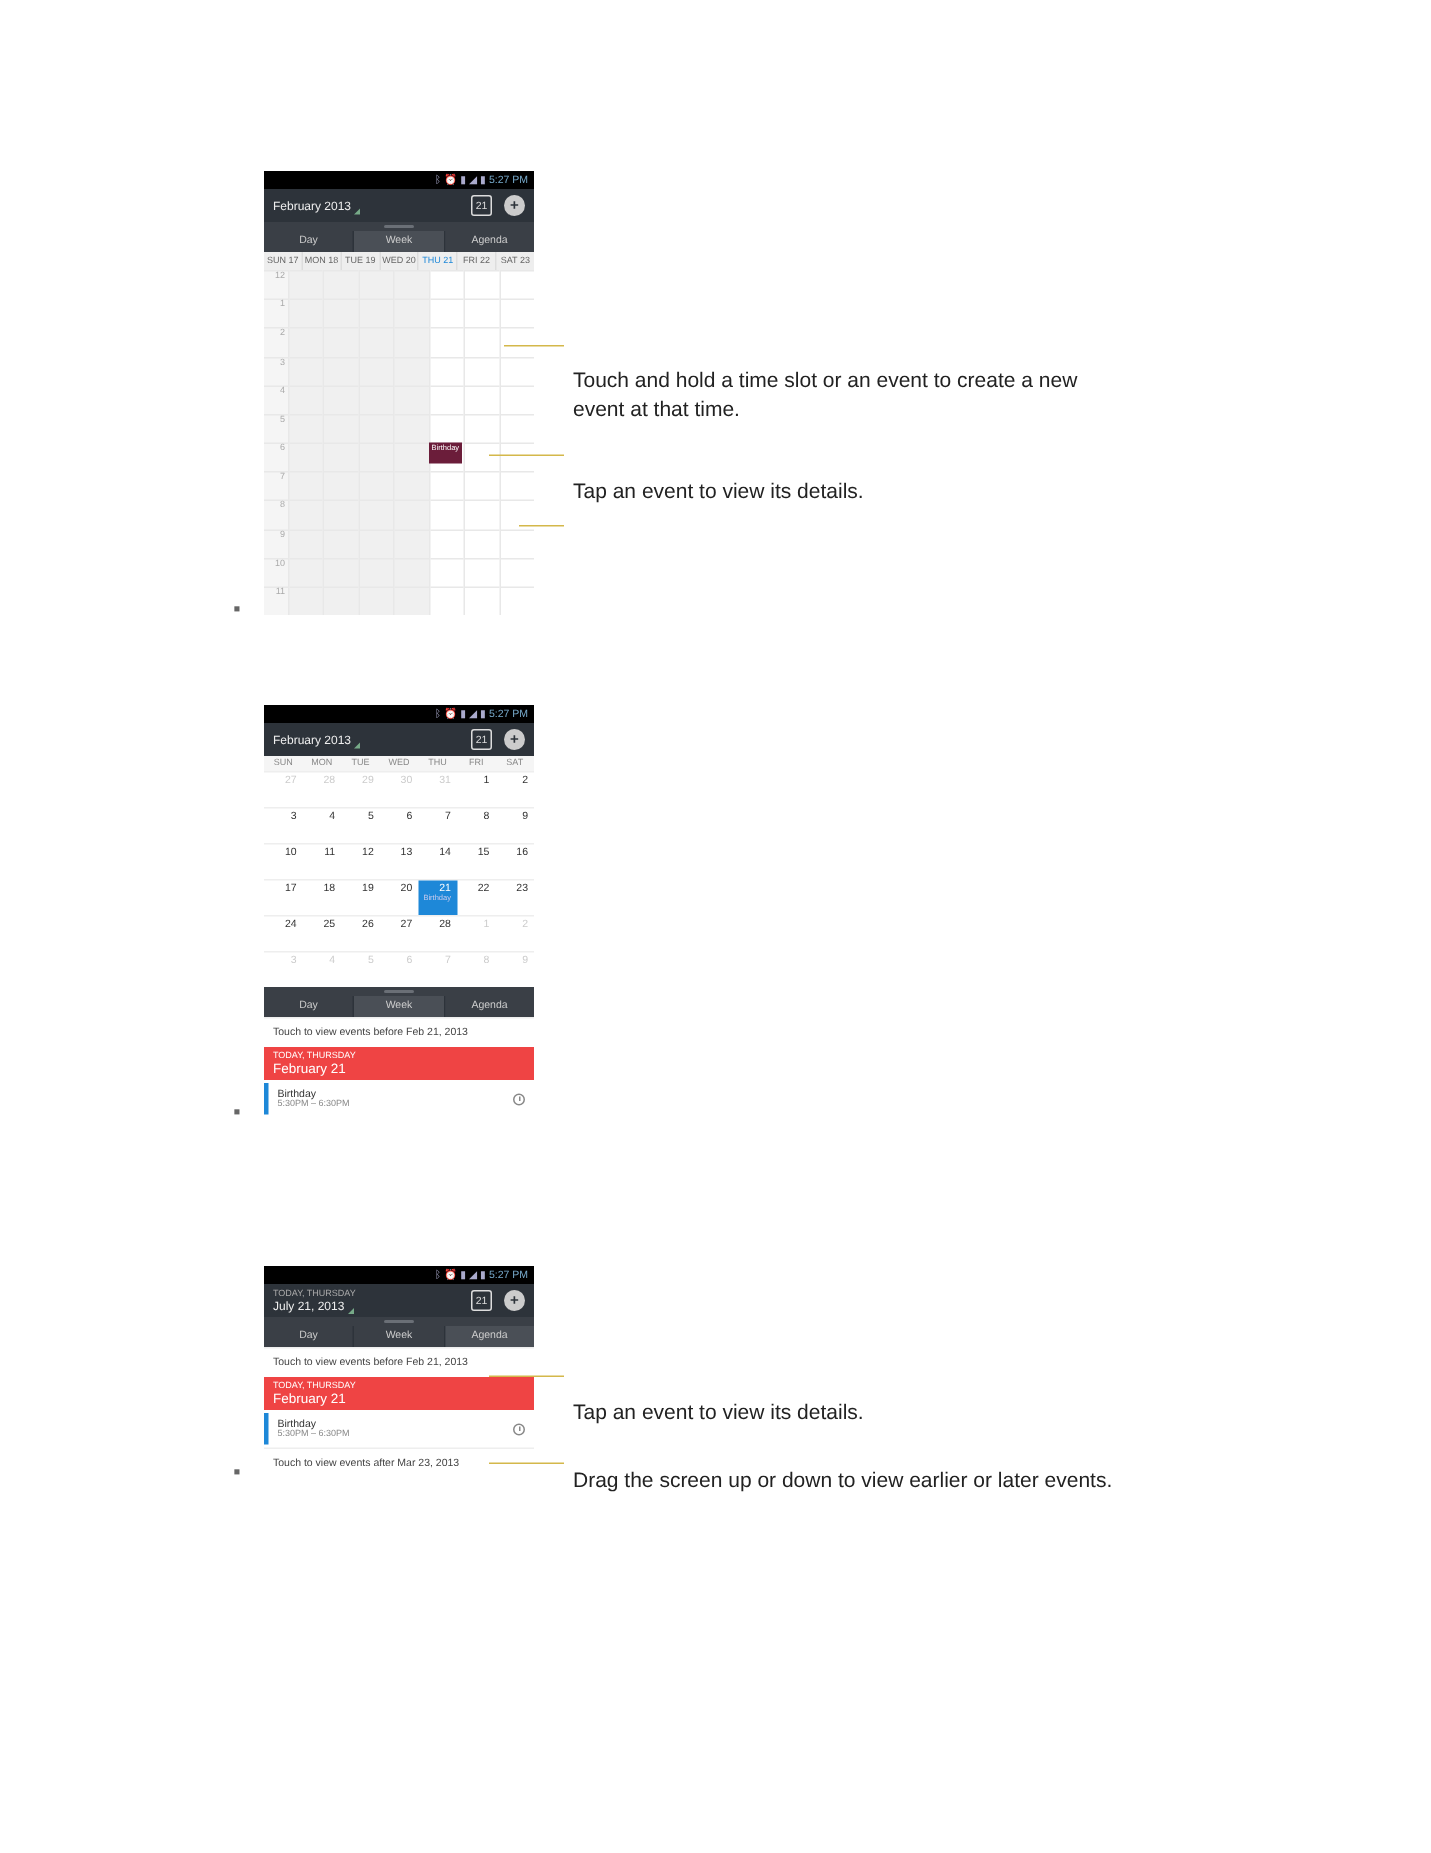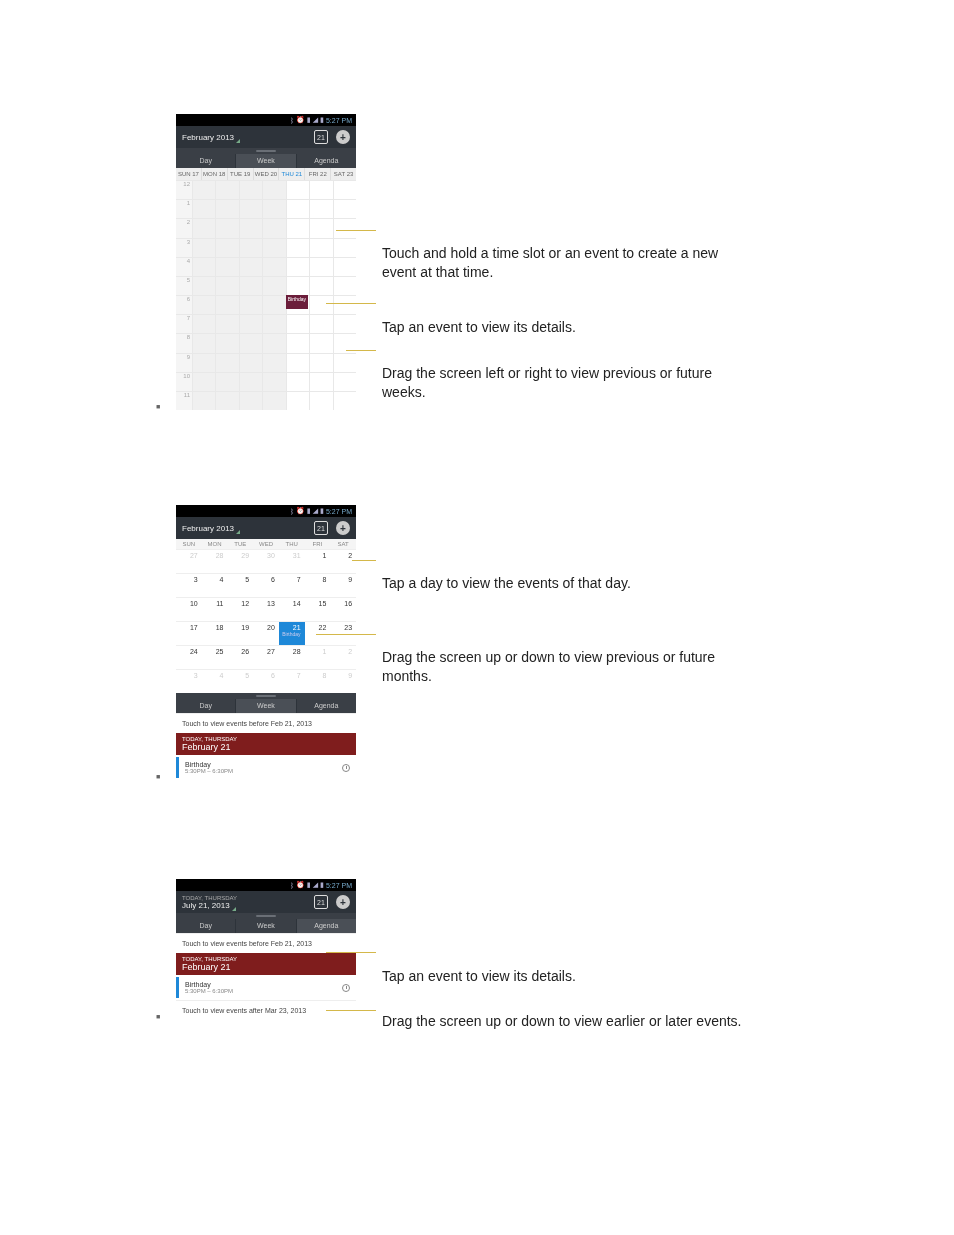--- a/index.html
+++ b/index.html
@@ -36,21 +36,21 @@
   
   .month-headers { display: flex; height: 10px; font-size: 6px; color: #888; background: #f5f5f5; }
   .month-headers .mh { flex: 1; text-align: center; line-height: 10px; }
   .month-grid { display: flex; flex-direction: column; }
   .month-row { display: flex; height: 24px; border-top: 1px solid #eee; }
   .month-row .mc { flex: 1; text-align: right; padding: 2px 4px 0 0; font-size: 7px; color: #333; }
   .month-row .mc.dim { color: #ccc; }
   .month-row .mc.today { background: #1e88d8; color: #fff; position: relative; }
   .month-row .mc.today .sub { font-size: 5px; color: #cce; display: block; }
   .agenda-link { padding: 6px; font-size: 7px; color: #444; background: #fff; border-top: 1px solid #eee; }
-  .agenda-today-head { background: #7f1d1d; color: #fff; padding: 3px 6px; font-size: 6px; }
+  .agenda-today-head { background: #ef4444; color: #fff; padding: 3px 6px; font-size: 6px; }
   .agenda-today-head .big { font-size: 9px; display: block; }
   .agenda-event { padding: 4px 6px; border-left: 3px solid #1e88d8; margin: 2px 0; font-size: 7px; display: flex; justify-content: space-between; align-items: center; }
   .agenda-event .times { font-size: 6px; color: #888; display: block; }
   .clock-icon { width: 8px; height: 8px; border: 1px solid #888; border-radius: 50%; position: relative; }
   .clock-icon::before { content: ''; position: absolute; width: 1px; height: 3px; background: #888; top: 1px; left: 3px; }
   
   .callouts { flex: 1; position: relative; }
   .callout { position: absolute; font-size: 14px; color: #222; max-width: 360px; line-height: 1.35; margin-top: 22px; }
   .leader { position: absolute; height: 1px; background: #d4b84a; }
 </style>
@@ -206,21 +206,20 @@
         </div>
         <div class="event-chip" style="left: 109.714px; top: 115px; width: 22.4286px; height: 14px;">Birthday</div>
       </div>
   </div>
   <div class="callouts" style="height:300px;">
     <div class="leader" style="top:120px; left:-20px; width:40px;"></div>
     <div class="callout" style="top:112px; left:26px;">Touch and hold a time slot or an event to create a new event at that time.</div>
     <div class="leader" style="top:193px; left:-30px; width:50px;"></div>
     <div class="callout" style="top:186px; left:26px;">Tap an event to view its details.</div>
     <div class="leader" style="top:240px; left:-10px; width:30px;"></div>
-    <div class="callout" style="top:232px; left:26px;">Drag the screen left or right to view previous or future weeks.</div>
   </div>
 </div>
 
 <div class="row">
   <div class="bullet">■</div>
   <div class="phone">
     <div class="statusbar">
       <span>ᛒ</span>
       <span>⏰</span>
       <span>▮</span>
@@ -312,26 +311,20 @@
       <span class="big">February 21</span>
     </div>
     <div class="agenda-event">
       <div>
         <span>Birthday</span>
         <span class="times">5:30PM – 6:30PM</span>
       </div>
       <div class="clock-icon"></div>
     </div>
   </div>
-  <div class="callouts" style="height:310px;">
-    <div class="leader" style="top:90px; left:-4px; width:24px;"></div>
-    <div class="callout" style="top:82px; left:26px;">Tap a day to view the events of that day.</div>
-    <div class="leader" style="top:164px; left:-40px; width:60px;"></div>
-    <div class="callout" style="top:156px; left:26px;">Drag the screen up or down to view previous or future months.</div>
-  </div>
 </div>
 
 <div class="row">
   <div class="bullet">■</div>
   <div class="phone">
     <div class="statusbar">
       <span>ᛒ</span>
       <span>⏰</span>
       <span>▮</span>
       <span>◢</span>

